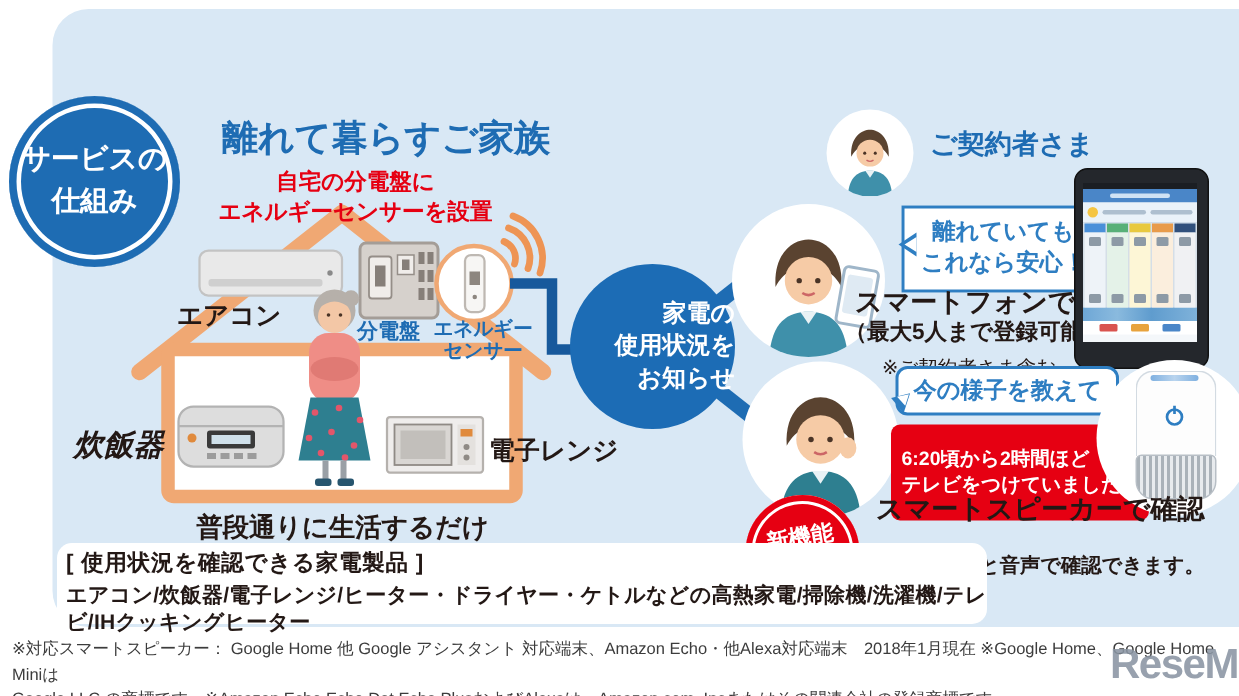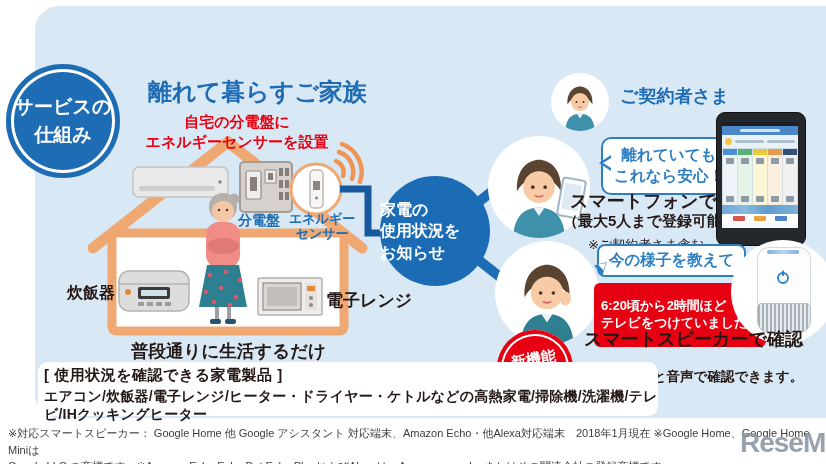--- a/index.html
+++ b/index.html
@@ -18,39 +18,39 @@
     display:flex;flex-direction:column;align-items:center;justify-content:center;
     color:#fff;font-weight:700;font-size:19px;line-height:1.45;text-align:center;
   }
   .family-heading{left:148px;top:76px;font-size:24px;font-weight:700;color:#1e6cb3;white-space:nowrap;}
   .sensor-note{left:122px;top:112px;width:230px;text-align:center;color:#e60012;font-size:15px;font-weight:700;line-height:1.3;}
   .lbl{font-weight:700;color:#231815;white-space:nowrap;}
   .lbl-blue{font-weight:700;color:#1e6cb3;white-space:nowrap;text-align:center;}
   .aircon-label{left:118px;top:199px;font-size:17px;}
   .board-label{left:238px;top:212px;font-size:14px;}
   .sensor-label{left:289px;top:212px;font-size:13px;line-height:1.15;text-align:center;}
-  .rice-label{left:67px;top:283px;font-size:16px;}
+  .rice-label{left:49px;top:283px;font-size:20px;font-style:italic;}
   .microwave-label{left:326px;top:289px;font-size:17px;}
   .house-caption{left:131px;top:339px;font-size:17.5px;font-weight:700;}
   
   .notify-circle{
     left:380px;top:176px;width:110px;height:110px;border-radius:50%;background:#1c6cb5;
-    display:flex;flex-direction:column;align-items:flex-start;justify-content:center;
+    display:flex;flex-direction:column;align-items:flex-end;justify-content:center;
     color:#fff;font-weight:700;font-size:16px;line-height:1.35;text-align:center;
   }
   
   .avatar-circle{background:#ffffff;border-radius:50%;display:flex;align-items:flex-end;justify-content:center;overflow:hidden;}
   .subscriber-avatar{left:551px;top:73px;width:58px;height:58px;}
   .subscriber-heading{left:620px;top:84px;font-size:18px;font-weight:700;color:#1e6cb3;white-space:nowrap;}
   .phoneman-circle{left:488px;top:136px;width:102px;height:102px;}
   .listenman-circle{left:495px;top:241px;width:104px;height:104px;}
   .hand-phone{left:559px;top:178px;width:21px;height:36px;background:#fff;border:2px solid #9fb6c9;border-radius:4px;transform:rotate(10deg);}
   .hand-phone .scr{position:absolute;left:2px;top:4px;right:2px;bottom:6px;background:#dfeaf3;border-radius:2px;}
   .bubble-blue{
-    background:#fff;border:2.5px solid #2e7ec2;border-radius:10px;color:#2e7ec2;
+    background:#fff;border:2.5px solid #2e7ec2;border-radius:0;color:#2e7ec2;
     font-weight:700;text-align:center;
   }
   .reassure-bubble{left:601px;top:137px;width:116px;padding:6px 8px;font-size:15.5px;line-height:1.35;}
   .reassure-bubble:before{content:"";position:absolute;left:-12px;top:16px;border:8px solid transparent;border-right:12px solid #2e7ec2;}
   .reassure-bubble:after{content:"";position:absolute;left:-5px;top:19px;border:5px solid transparent;border-right:8px solid #ffffff;}
   .smartphone-title{left:570px;top:189px;font-size:18px;font-weight:700;white-space:nowrap;}
   .smartphone-sub{left:563px;top:212px;font-size:15px;font-weight:700;white-space:nowrap;}
   .smartphone-note{left:588px;top:236px;font-size:13px;white-space:nowrap;}
   .ask-bubble{left:597px;top:244px;padding:4px 10px;font-size:15.5px;border-radius:8px;white-space:nowrap;}
   .ask-bubble:before{content:"";position:absolute;left:-12px;bottom:2px;border:7px solid transparent;border-right:11px solid #2e7ec2;transform:rotate(18deg);}
@@ -212,20 +212,21 @@
   <div class="abs service-badge">
     <span>サービスの</span>
     <span>仕組み</span>
   </div>
 
   <div class="abs family-heading">離れて暮らすご家族</div>
   <div class="abs sensor-note">
     <div>自宅の分電盤に</div>
     <div>エネルギーセンサーを設置</div>
   </div>
+  <div class="abs lbl aircon-label">エアコン</div>
   <div class="abs lbl-blue board-label">分電盤</div>
   <div class="abs lbl-blue sensor-label">
     <div>エネルギー</div>
     <div>センサー</div>
   </div>
   <div class="abs lbl rice-label">炊飯器</div>
   <div class="abs lbl microwave-label">電子レンジ</div>
   <div class="abs house-caption">普段通りに生活するだけ</div>
 
   <div class="abs notify-circle">

